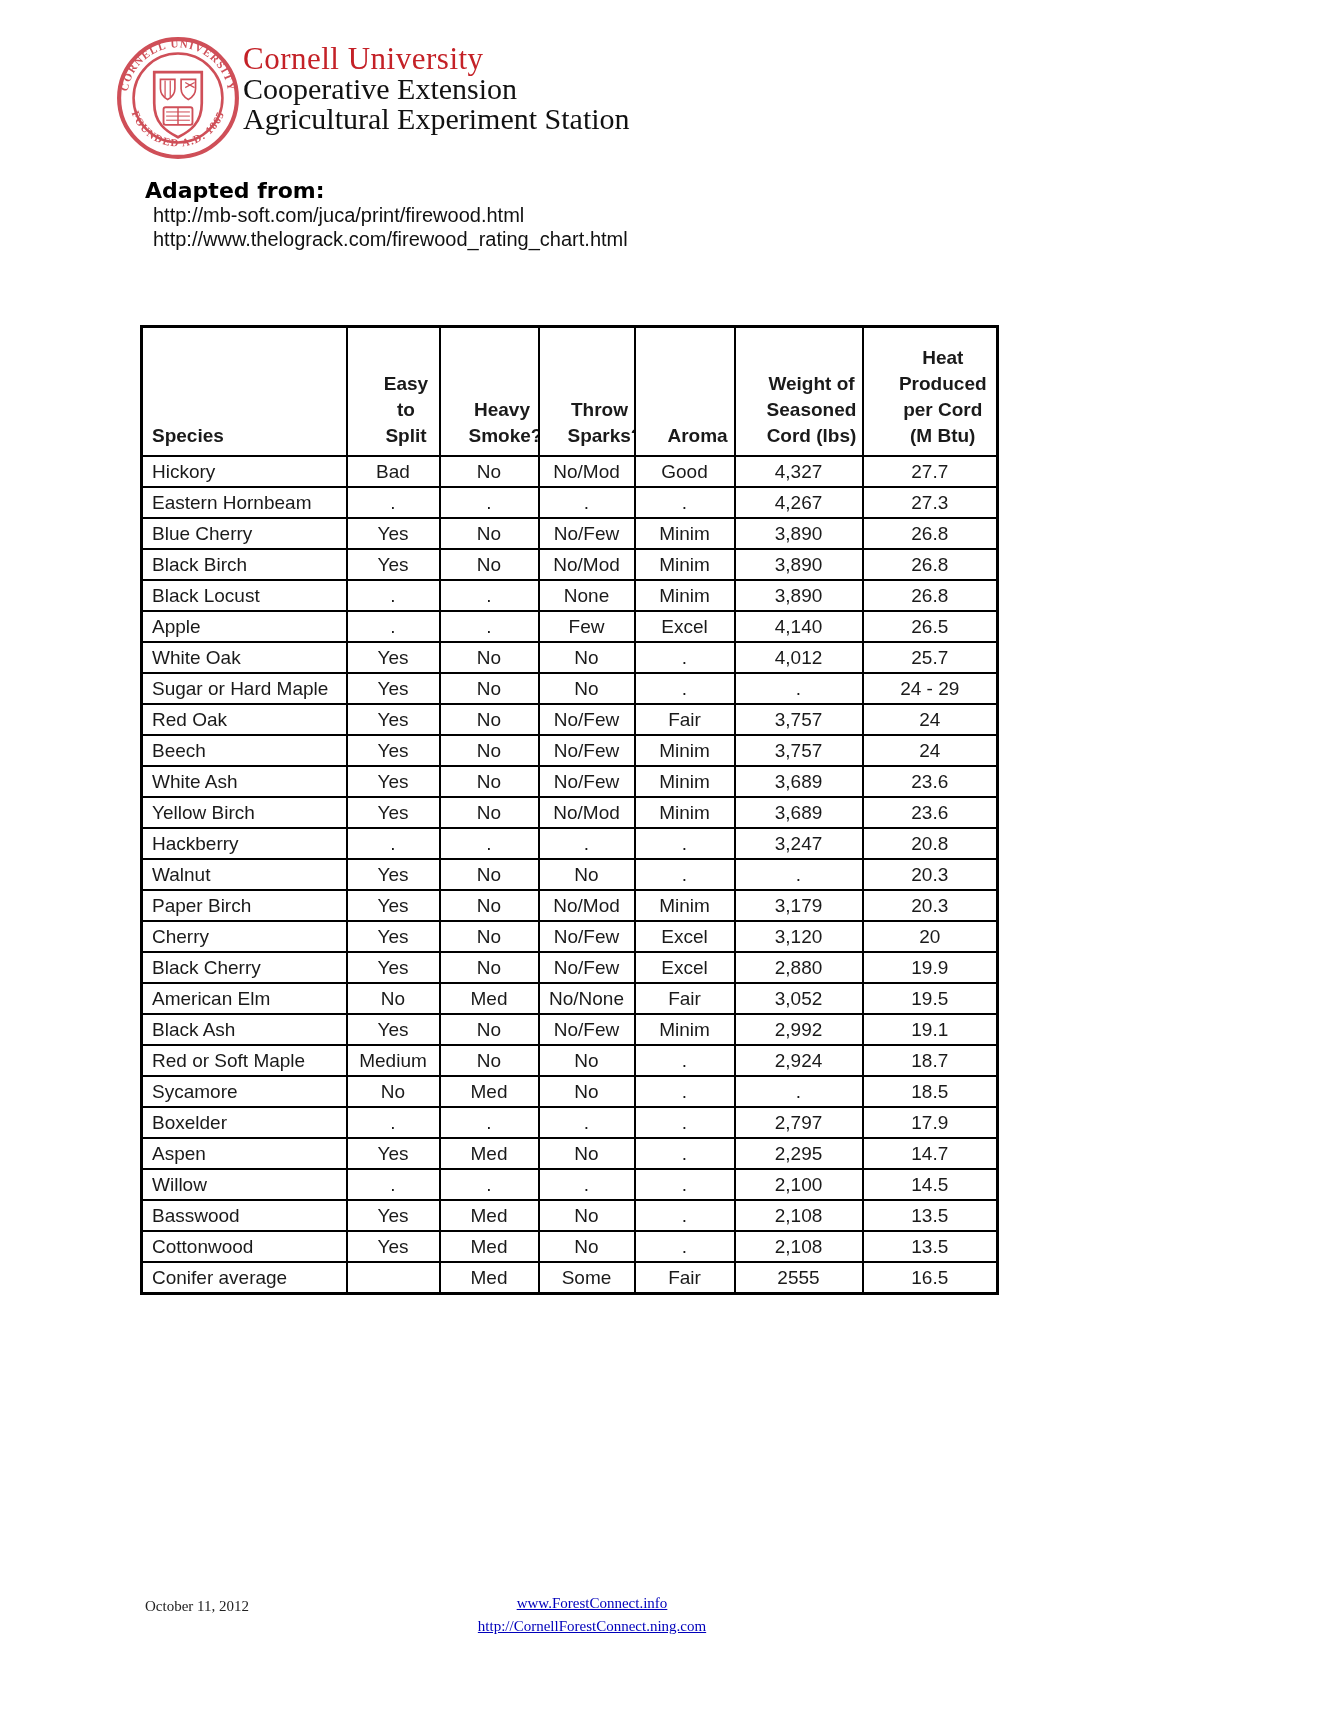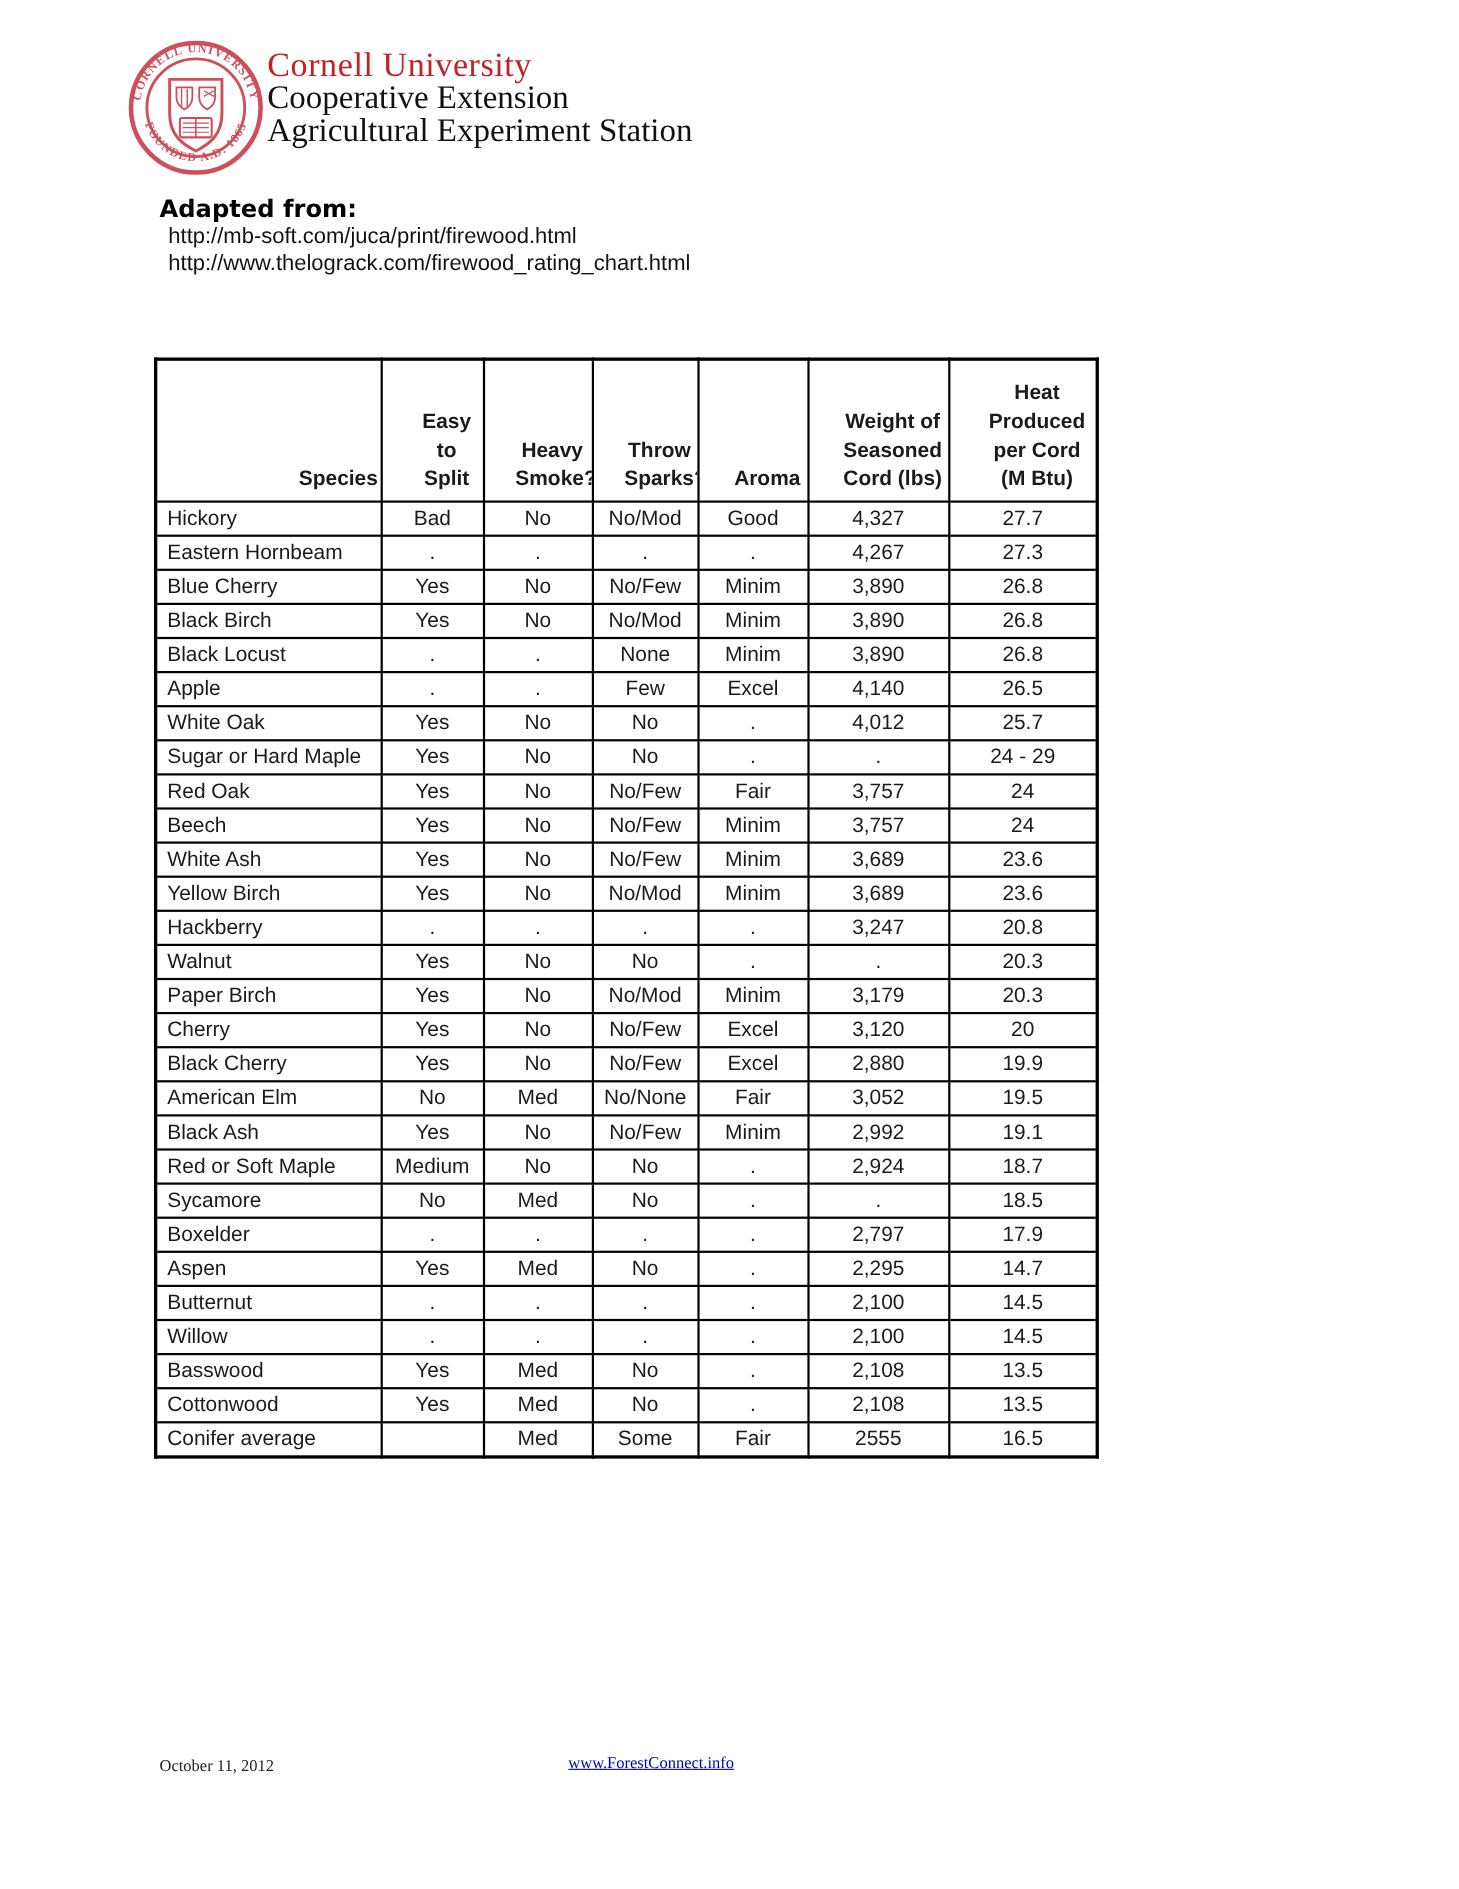--- a/index.html
+++ b/index.html
@@ -40,21 +40,21 @@
     overflow:hidden;
   }
   table.fw thead th{
     height:120px;
     vertical-align:bottom;
     font-weight:bold;
     padding-bottom:6px;
     line-height:26px;
     padding-left:28px;
   }
-  table.fw thead th.col-species{text-align:right;padding-left:9px;}
+  table.fw thead th.col-species{text-align:left;padding-left:9px;}
   table.fw tbody td{height:27px;}
   table.fw tbody td.left{text-align:left;padding-left:9px;}
 
   
   .footer-date{
     position:absolute;left:145px;top:1598px;
     font-family:"Liberation Serif", serif;font-size:15px;color:#222;
   }
   .footer-links{
     position:absolute;left:292px;top:1592px;width:600px;
@@ -332,29 +332,20 @@
         <tr>
           <td class="left">Aspen</td>
           <td>Yes</td>
           <td>Med</td>
           <td>No</td>
           <td>.</td>
           <td>2,295</td>
           <td>14.7</td>
         </tr>
         <tr>
-          <td class="left">Butternut</td>
-          <td>.</td>
-          <td>.</td>
-          <td>.</td>
-          <td>.</td>
-          <td>2,100</td>
-          <td>14.5</td>
-        </tr>
-        <tr>
           <td class="left">Willow</td>
           <td>.</td>
           <td>.</td>
           <td>.</td>
           <td>.</td>
           <td>2,100</td>
           <td>14.5</td>
         </tr>
         <tr>
           <td class="left">Basswood</td>
@@ -382,15 +373,16 @@
           <td>Fair</td>
           <td>2555</td>
           <td>16.5</td>
         </tr>
       </tbody>
   </table>
 
   <div class="footer-date">October 11, 2012</div>
   <div class="footer-links">
     <a href="#">www.ForestConnect.info</a>
+    <a href="#">http://CornellForestConnect.ning.com</a>
   </div>
 
 </div>
 
 </body></html>

